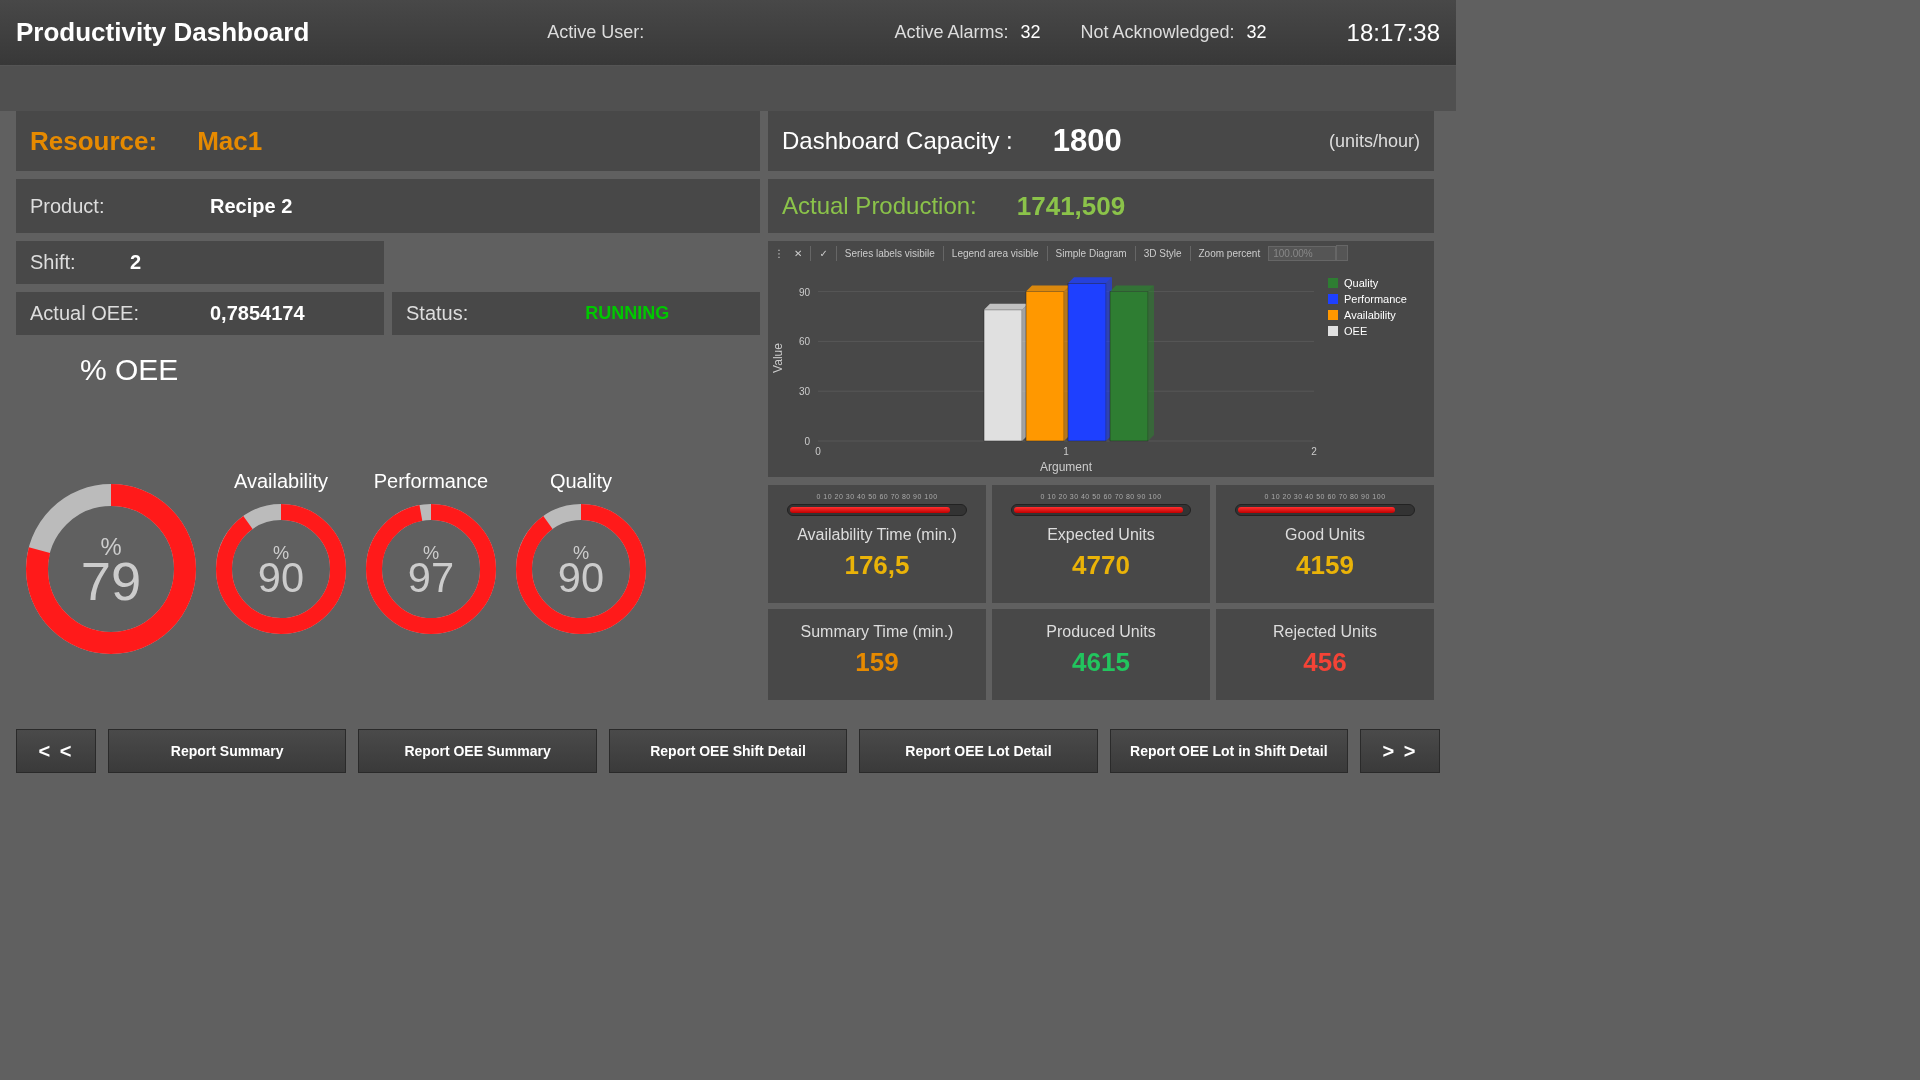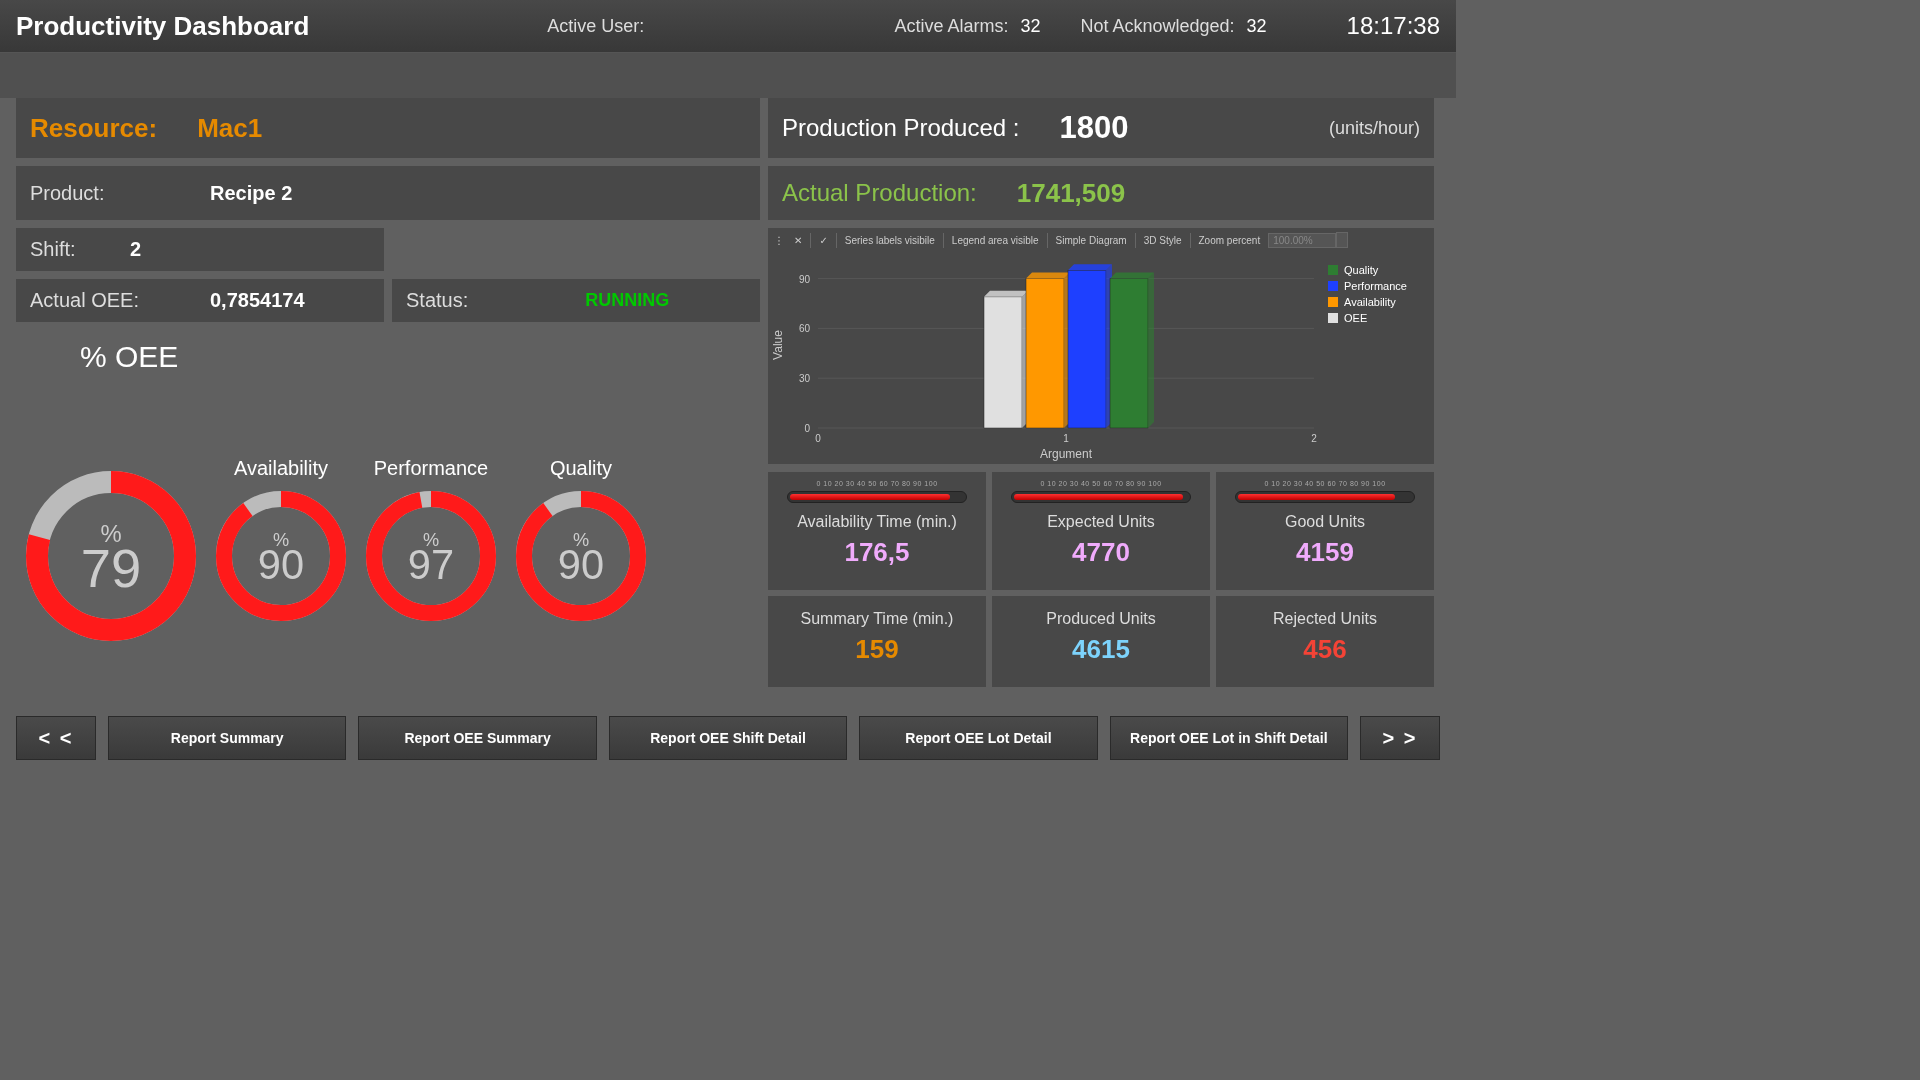--- a/index.html
+++ b/index.html
@@ -4,21 +4,21 @@
 <style>
   * { box-sizing: border-box; margin: 0; padding: 0; }
   html, body { width: 1456px; height: 816px; overflow: hidden; }
   body {
     font-family: "Segoe UI", Arial, sans-serif;
     background: #606060;
     color: #fff;
     font-size: 14px;
   }
   .topbar {
-    height: 52px;
+    height: 65px;
     background: linear-gradient(#484848,#383838);
     display: flex;
     align-items: center;
     padding: 0 16px;
     gap: 40px;
   }
   .topbar .title { font-size: 26px; font-weight: 700; }
   .topbar .spacer { flex: 1; }
   .topbar .pair { display: flex; gap: 12px; font-size: 18px; }
   .topbar .pair .lbl { color: #ddd; }
@@ -108,23 +108,23 @@
     flex-direction: column;
     align-items: center;
     padding: 8px 4px 22px 4px;
   }
   .metric.noscale { padding-top: 14px; }
   .metric .scale { font-size: 7px; color:#aaa; letter-spacing:0.5px; margin-bottom:4px;}
   .metric .bar { width: 180px; height:12px; background:#333; border:1px solid #222; border-radius:7px; position:relative; margin-bottom:10px;}
   .metric .bar .fill { position:absolute; left:2px; top:2px; bottom:2px; border-radius:5px; background: linear-gradient(#ff3030,#c00000); }
   .metric .mlabel { font-size: 16px; color:#ddd; margin-bottom: 6px; }
   .metric .mvalue { font-size: 26px; font-weight: 700; }
-  .v-green { color: #f0abfc; }
+  .v-green { color: #eab308; }
   .v-orange { color: #e68a00; }
-  .v-blue { color: #7dd3fc; }
+  .v-blue { color: #22c55e; }
   .v-red { color: #f44336; }
 
   .footer {
     height: 68px;
     padding: 12px 16px;
     display: flex;
     gap: 12px;
   }
   .fbtn {
     height: 44px;
@@ -239,21 +239,21 @@
     <text x="65" y="54.6" text-anchor="middle" font-size="18.200000000000003">%</text>
     <text x="65" y="88.4" text-anchor="middle" font-size="41.6" fill="#ccc">90</text>
   </svg>
   </div>
         </div>
     </div>
   </div>
 
   <div class="right">
     <div class="panel" style="height:60px">
-      <span style="font-size:24px">Production Produced :</span>
+      <span style="font-size:24px">Dashboard Capacity :</span>
       <span style="font-size:31px; font-weight:700;">1800</span>
       <span style="flex:1"></span>
       <span style="font-size:18px; color:#ddd">(units/hour)</span>
     </div>
     <div class="panel" style="height:54px">
       <span class="green-label">Actual Production:</span>
       <span class="green-val">1741,509</span>
     </div>
 
     <div class="chart-area">

